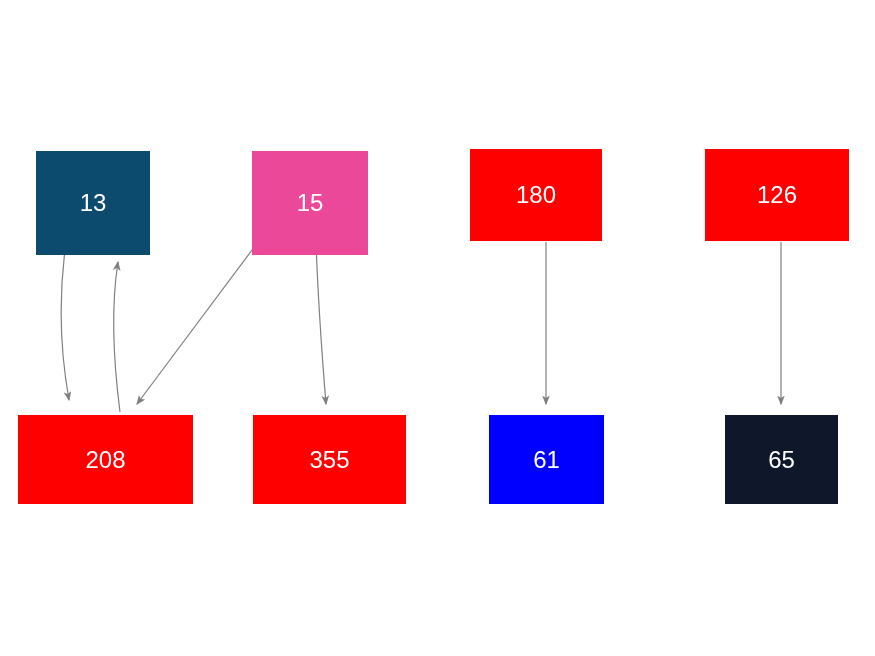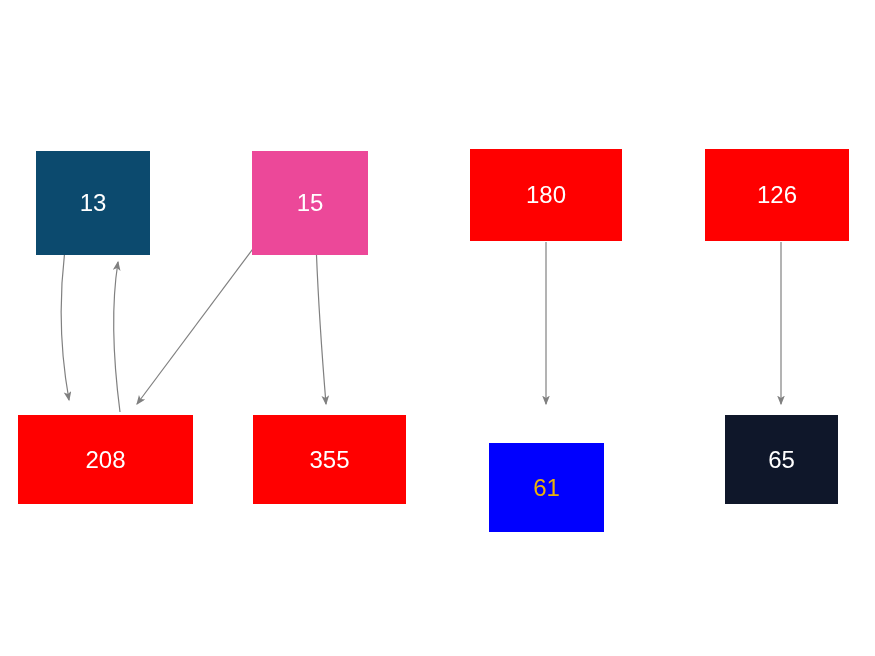--- a/index.html
+++ b/index.html
@@ -62,33 +62,33 @@
       </g>
   </svg>
 
   <div id="nodes">
       <div class="node" style="left: 36px; top: 151px; width: 114px; height: 104px; background: #0c4a6e; color: rgb(255, 255, 255); font-size: 24px;">
         <span class="node-label">13</span>
       </div>
       <div class="node" style="left: 252px; top: 151px; width: 116px; height: 104px; background: #ec4899; color: rgb(255, 255, 255); font-size: 24px;">
         <span class="node-label">15</span>
       </div>
-      <div class="node" style="left: 470px; top: 149px; width: 152px; height: 92px; background: rgb(255, 0, 0); color: rgb(255, 255, 255); font-size: 24px;">
+      <div class="node" style="left: 470px; top: 149px; width: 132px; height: 92px; background: rgb(255, 0, 0); color: rgb(255, 255, 255); font-size: 24px;">
         <span class="node-label">180</span>
       </div>
       <div class="node" style="left: 705px; top: 149px; width: 144px; height: 92px; background: rgb(255, 0, 0); color: rgb(255, 255, 255); font-size: 24px;">
         <span class="node-label">126</span>
       </div>
       <div class="node" style="left: 18px; top: 415px; width: 175px; height: 89px; background: rgb(255, 0, 0); color: rgb(255, 255, 255); font-size: 24px;">
         <span class="node-label">208</span>
       </div>
       <div class="node" style="left: 253px; top: 415px; width: 153px; height: 89px; background: rgb(255, 0, 0); color: rgb(255, 255, 255); font-size: 24px;">
         <span class="node-label">355</span>
       </div>
-      <div class="node" style="left: 489px; top: 415px; width: 115px; height: 89px; background: rgb(0, 0, 255); color: #eab308; font-size: 24px; margin-top: 28px;">
+      <div class="node" style="left: 489px; top: 415px; width: 115px; height: 89px; background: rgb(0, 0, 255); color: #ffffff; font-size: 24px;">
         <span class="node-label">61</span>
       </div>
       <div class="node" style="left: 725px; top: 415px; width: 113px; height: 89px; background: #0f172a; color: rgb(255, 255, 255); font-size: 24px;">
         <span class="node-label">65</span>
       </div>
     </div>
 
 </div>
 
 </body></html>

